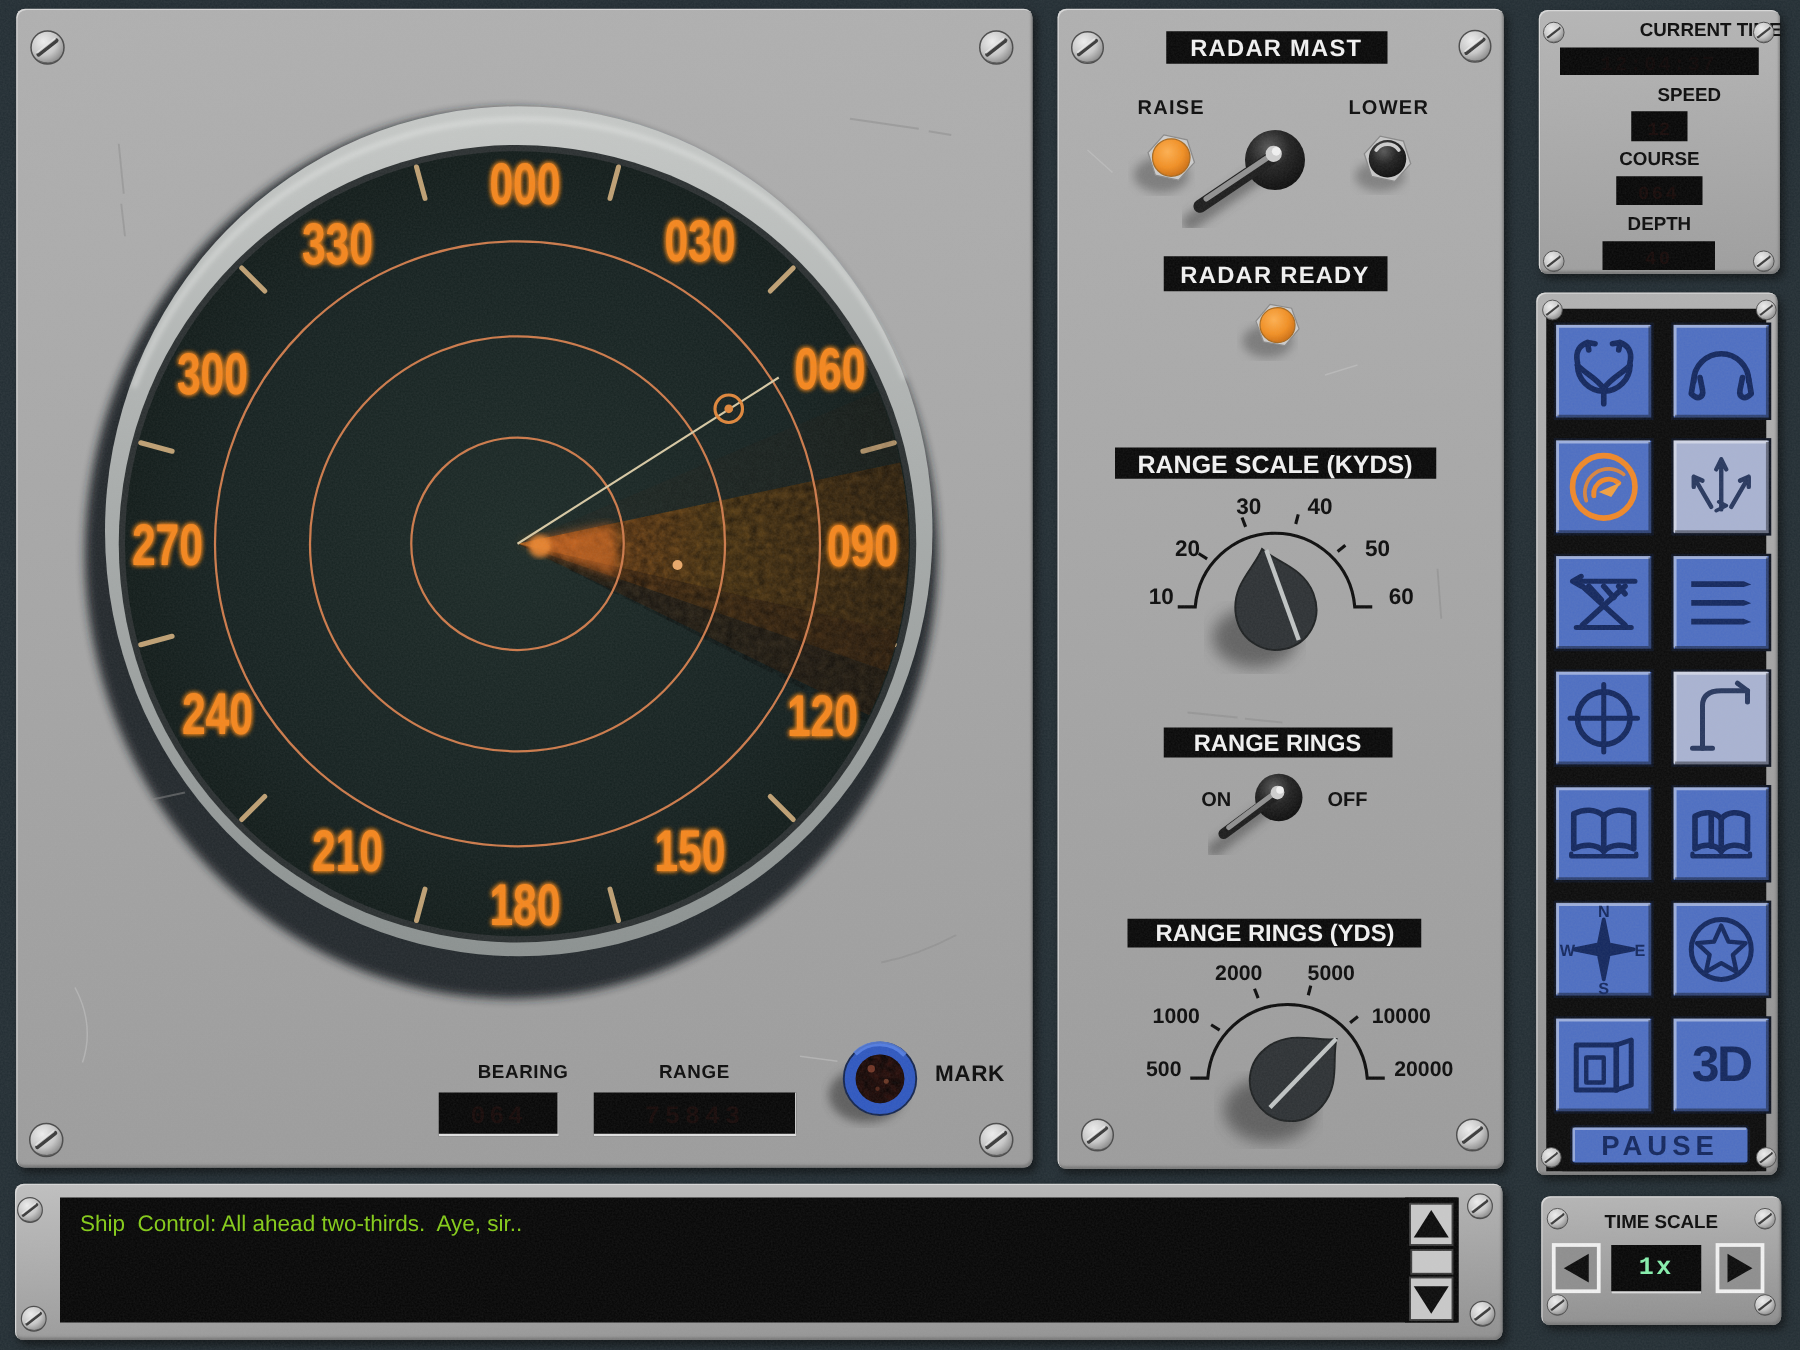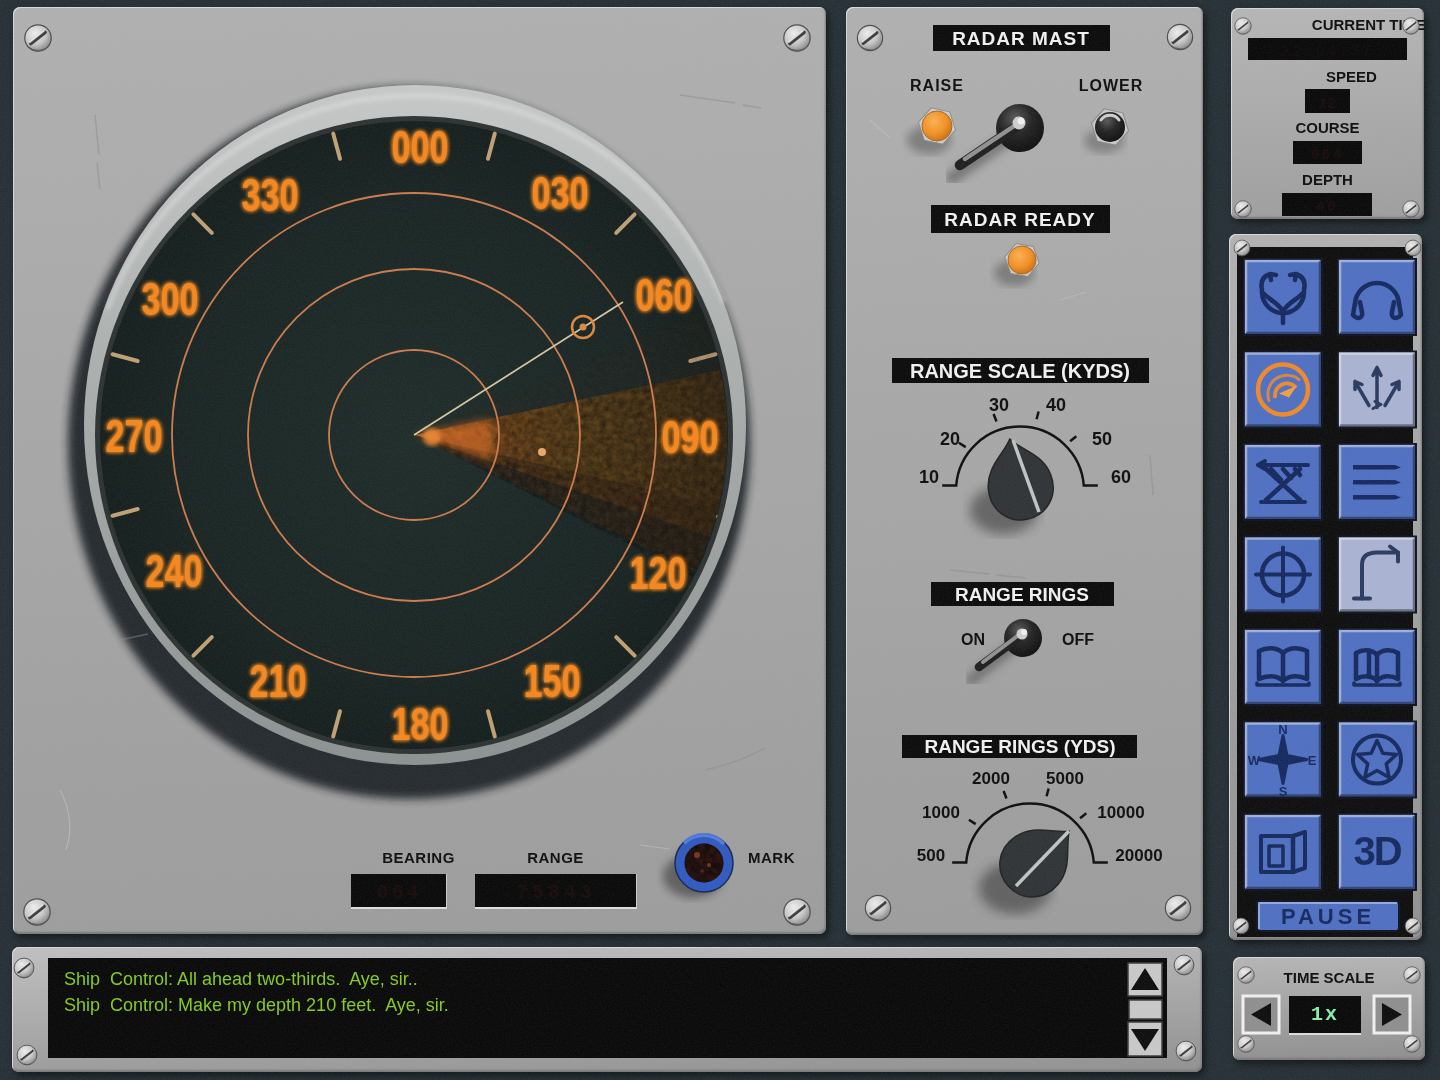--- a/index.html
+++ b/index.html
@@ -18,37 +18,36 @@
   <div class="plate" style="left:13px;top:7px;width:813px;height:927px;"></div>
   <div class="plate" style="left:846px;top:7px;width:357px;height:928px;"></div>
   <div class="plate" style="left:1231px;top:8px;width:193px;height:211px;background:linear-gradient(178deg,#b6b6b6,#9e9e9e);"></div>
   <div class="plate" style="left:1229px;top:234px;width:193px;height:706px;background:linear-gradient(178deg,#b2b2b2,#909090);"></div>
   <div class="plate" style="left:1233px;top:957px;width:192px;height:103px;background:linear-gradient(178deg,#b6b6b6,#8e8e8e);"></div>
   <div class="plate" style="left:12px;top:947px;width:1190px;height:125px;background:linear-gradient(178deg,#c0c0c0,#909090);"></div>
 
   <div class="blk" style="left:48px;top:958px;width:1119px;height:100px;"></div>
   <div style="position:absolute;left:64px;top:967px;color:#84cc16;font-size:18px;line-height:25.6px;letter-spacing:0px;">
     <div>Ship&nbsp; Control: All ahead two-thirds.&nbsp; Aye, sir..</div>
-    <div>Ship&nbsp; Control: Make my depth 210 feet.&nbsp; Aye, sir.</div>
   </div>
 
   <div class="lbl" style="left:1231px;top:16px;width:203px;text-align:center;font-size:15px;padding-left:36px;">CURRENT TIME</div>
   <div class="blk" style="left:1248px;top:38px;width:159px;height:22px;"></div>
   <div class="lbl" style="left:1231px;top:68px;width:193px;text-align:center;font-size:15px;margin-left:24px;">SPEED</div>
   <div class="blk" style="left:1305px;top:89px;width:45px;height:24px;"></div>
   <div class="lbl" style="left:1231px;top:119px;width:193px;text-align:center;font-size:15px;">COURSE</div>
   <div class="blk" style="left:1293px;top:141px;width:69px;height:23px;"></div>
   <div class="lbl" style="left:1231px;top:171px;width:193px;text-align:center;font-size:15px;">DEPTH</div>
   <div class="blk" style="left:1282px;top:193px;width:90px;height:23px;"></div>
 
   <div class="lbl" style="left:371px;top:849px;width:95px;text-align:center;font-size:15px;letter-spacing:.5px;">BEARING</div>
   <div class="blk" style="left:351px;top:874px;width:95px;height:33px;border-bottom:2px solid #e0e0e0;border-right:1px solid #cccccc;"></div>
   <div class="lbl" style="left:475px;top:849px;width:161px;text-align:center;font-size:15px;letter-spacing:.5px;">RANGE</div>
   <div class="blk" style="left:475px;top:874px;width:161px;height:33px;border-bottom:2px solid #e0e0e0;border-right:1px solid #cccccc;"></div>
-  <div class="lbl" style="left:748px;top:849px;font-size:15px;letter-spacing:.5px;">MARK</div>
+  <div class="lbl" style="left:748px;top:849px;font-size:18px;letter-spacing:.5px;">MARK</div>
 
   <div class="lbl" style="left:1233px;top:969px;width:192px;text-align:center;font-size:15px;">TIME SCALE</div>
   <div class="blk" style="left:1289px;top:996px;width:72px;height:37px;border-bottom:2px solid #ddd;"></div>
   <div style="position:absolute;left:1289px;top:996px;width:72px;height:37px;display:flex;align-items:center;justify-content:center;color:#86efac;font-family:'Liberation Mono',monospace;font-weight:bold;font-size:20px;letter-spacing:2px;">1x</div>
 
   <svg id="ov" width="1440" height="1080" viewBox="0 0 1440 1080" style="position:absolute;left:0;top:0;">
     <defs>
       <radialGradient id="gscrew" cx="38%" cy="32%" r="75%">
         <stop offset="0" stop-color="#efefef"></stop>
           <stop offset=".55" stop-color="#c8c8c8"></stop>

